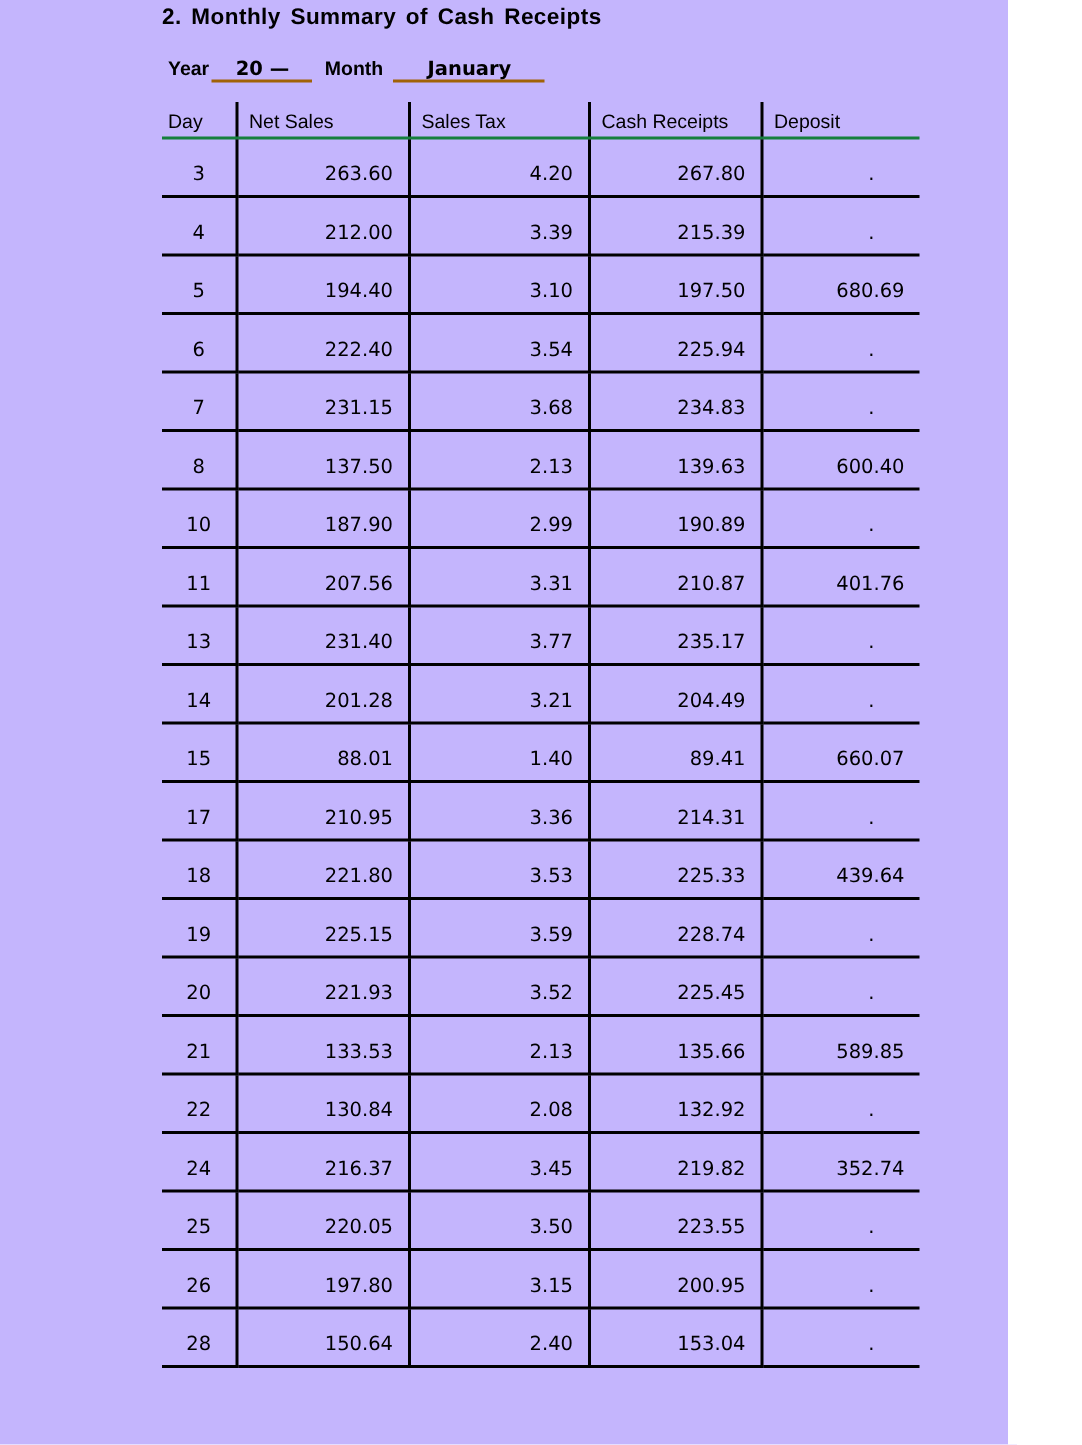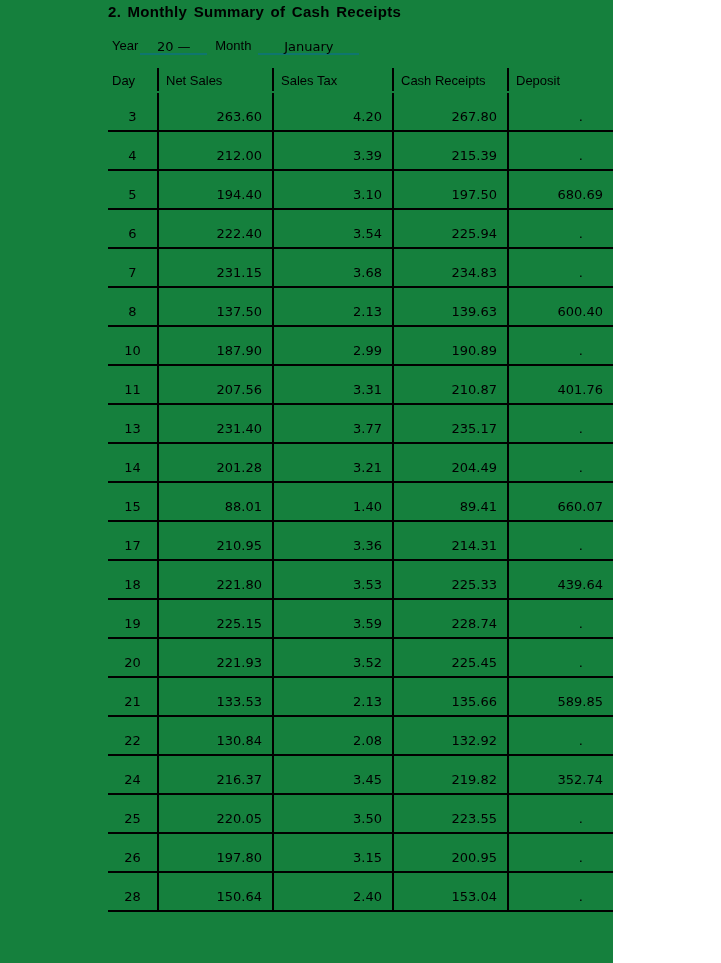--- a/index.html
+++ b/index.html
@@ -4,23 +4,23 @@
 <style>
   html, body {
     margin: 0;
     padding: 0;
     background: #ffffff;
     color: #000000;
     font-family: "Liberation Sans", sans-serif;
   }
   .page {
     position: relative;
-    width: 613px;
+    width: 672px;
     height: 963px;
-    background: #15803d;
+    background: #c4b5fd;
     overflow: hidden;
   }
   .title {
     position: absolute;
     left: 108px;
     top: 3px;
     margin: 0;
     font-size: 15px;
     font-weight: bold;
     letter-spacing: 0.3px;
@@ -29,26 +29,27 @@
   }
   .year-month-row {
     position: absolute;
     left: 112px;
     top: 33px;
     display: flex;
     align-items: flex-end;
     height: 22px;
     font-size: 13px;
     white-space: nowrap;
+    font-weight: bold;
   }
   .field-label {
     padding-bottom: 2px;
   }
   .blank-line {
-    border-bottom: 2px solid #0f766e;
+    border-bottom: 2px solid #a16207;
     text-align: center;
     line-height: 15px;
   }
   .year-blank  { width: 67px;  margin-left: 2px; }
   .month-blank { width: 101px; margin-left: 7px; }
   .month-label { margin-left: 8px; }
   .handwriting {
     font-family: "DejaVu Sans", cursive;
     font-size: 13px;
     display: inline-block;

